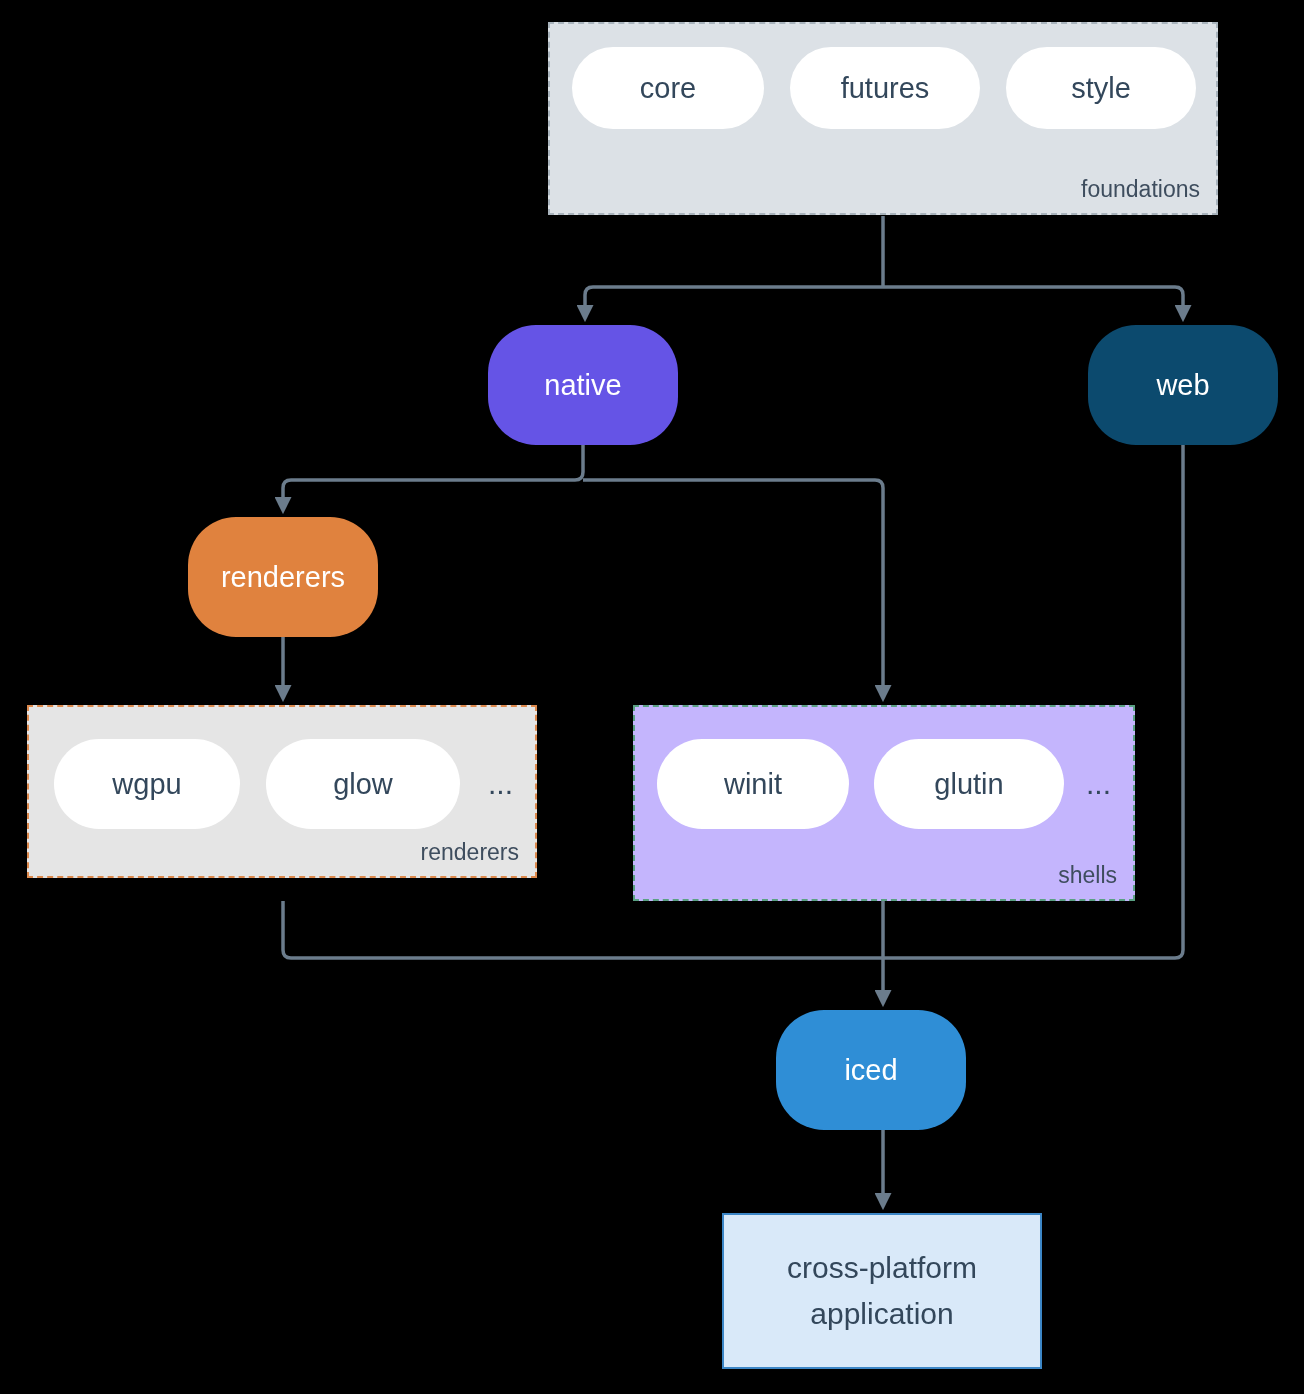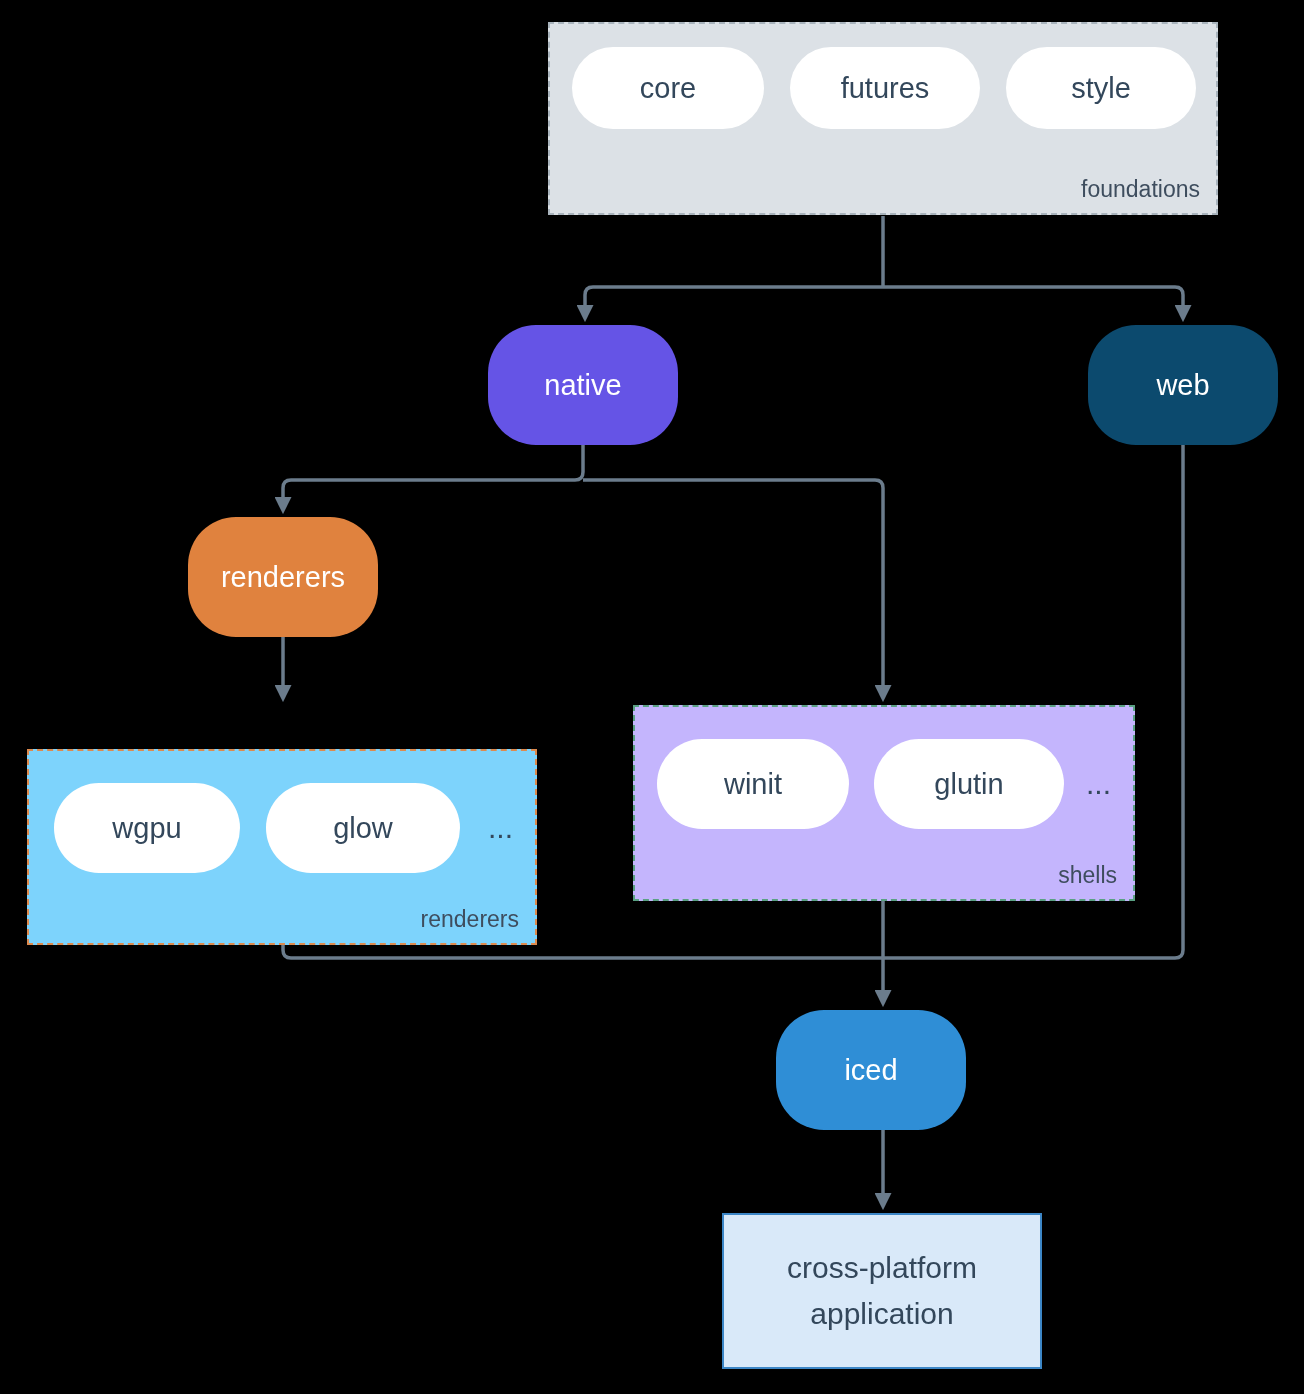--- a/index.html
+++ b/index.html
@@ -81,24 +81,23 @@
   
   .n-native { left: 488px;  top: 325px; background: #6554e6; }
   .n-web    { left: 1088px; top: 325px; background: #0c4a6e; }
 
   
   .n-graphics { left: 188px; top: 517px; background: #e0823e; }
 
   
   .g-renderers {
     left: 27px; top: 705px;
-    width: 510px; height: 196px;
-    background: #7dd3fc;
+    width: 510px; height: 173px;
+    background: #e5e5e5;
     border: 2px dashed #dd8a4e;
-    margin-top: 44px;
   }
   .g-renderers .pill { height: 90px; top: 32px; }
   .p-wgpu { left: 25px;  width: 186px; }
   .p-glow { left: 237px; width: 194px; }
 
   
   .g-shells {
     left: 633px; top: 705px;
     width: 502px; height: 196px;
     background: #c4b5fd;

